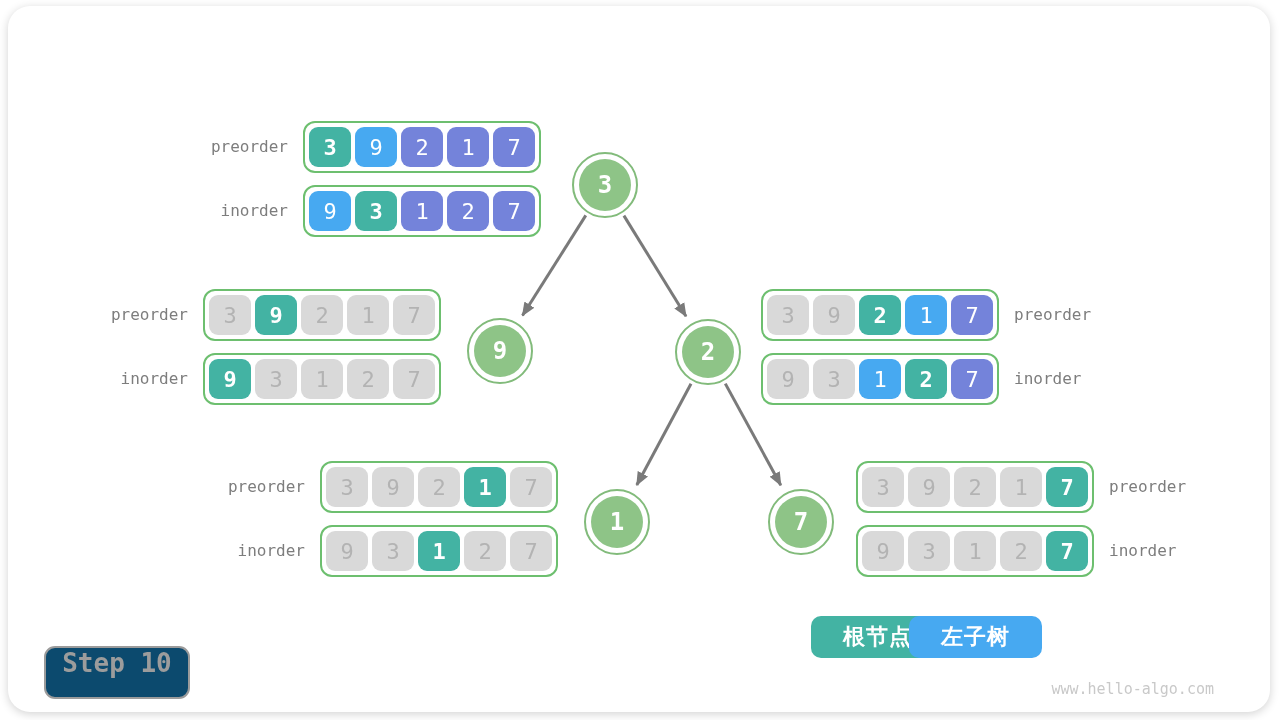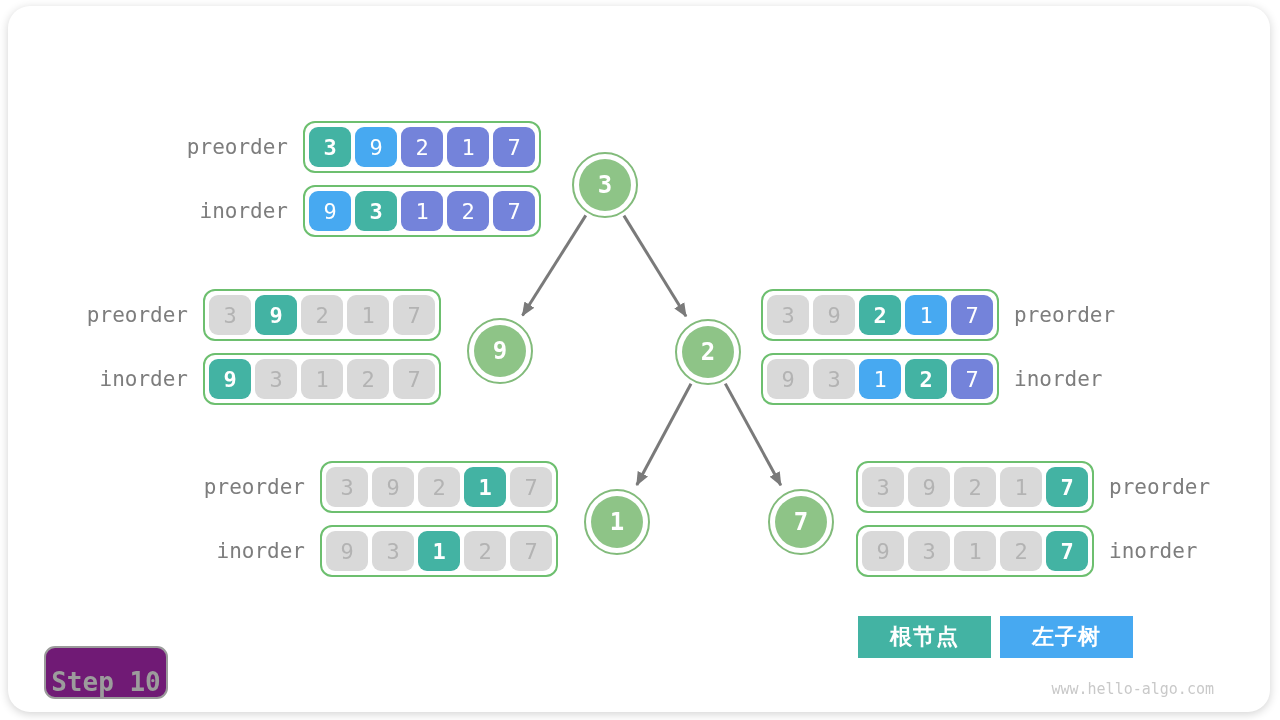--- a/index.html
+++ b/index.html
@@ -7,21 +7,21 @@
     position:absolute;left:8px;top:6px;width:1262px;height:706px;
     background:#ffffff;border-radius:22px;
     box-shadow:0 2px 10px rgba(0,0,0,0.18);
   }
   .layer{position:absolute;left:0;top:0;width:100%;height:100%;}
   svg.edges{position:absolute;left:0;top:0;pointer-events:none;}
   .block{position:absolute;}
   .trow{display:flex;align-items:center;height:52px;margin-bottom:12px;}
   .tlabel{
     font-family:"DejaVu Sans Mono","Liberation Mono",monospace;
-    font-size:21px;line-height:1;white-space:pre;
+    font-size:16px;line-height:1;white-space:pre;
   }
   .tlabel.left{width:140px;text-align:right;margin-right:15px;}
   .tlabel.right{margin-left:15px;text-align:left;}
   .tarray{
     display:flex;gap:4px;padding:4px;background:#fff;
     border:2px solid #6dbf6f;border-radius:12px;box-sizing:border-box;height:52px;
   }
   .cell{
     width:42px;height:40px;border-radius:9px;
     display:flex;align-items:center;justify-content:center;
@@ -34,29 +34,29 @@
     background:#ffffff;border:2px solid #82bb7b;
     display:flex;align-items:center;justify-content:center;box-sizing:content-box;
   }
   .node-in{
     width:52px;height:52px;border-radius:50%;
     display:flex;align-items:center;justify-content:center;
     color:#fff;font-family:"DejaVu Sans Mono","Liberation Sans",monospace;
     font-size:24px;font-weight:600;
   }
   .chip{
-    position:absolute;height:42px;border-radius:0;
+    position:absolute;height:42px;border-radius:10px;
     display:flex;align-items:center;justify-content:center;
     color:#fff;font-family:"Liberation Sans","DejaVu Sans",sans-serif;
-    font-size:22px;font-weight:700;letter-spacing:1px;margin-left:47px;
+    font-size:22px;font-weight:700;letter-spacing:1px;
   }
   .step-box{
-    position:absolute;left:36px;top:640px;width:124px;height:53px;
-    border:2px solid #9b9b9b;border-radius:11px;background:#701a75;
-    display:flex;align-items:flex-end;justify-content:center;box-sizing:border-box;
+    position:absolute;left:36px;top:640px;width:146px;height:53px;
+    border:2px solid #9b9b9b;border-radius:11px;background:#0c4a6e;
+    display:flex;align-items:flex-start;justify-content:center;box-sizing:border-box;
   }
   .step-box span{
     font-family:"DejaVu Sans Mono","Liberation Mono",monospace;
     font-size:26px;font-weight:700;color:#9c9c9c;white-space:pre;
   }
   .watermark{
     position:absolute;right:56px;top:674px;
     font-family:"DejaVu Sans Mono","Liberation Mono",monospace;
     font-size:15px;color:#c9c9c9;
   }
@@ -202,21 +202,21 @@
       </div>
       <div class="node" style="left: 576px; top: 483px; border-color: rgb(130, 187, 123);">
         <div class="node-in" style="background: rgb(142, 196, 135);">1</div>
       </div>
       <div class="node" style="left: 760px; top: 483px; border-color: rgb(130, 187, 123);">
         <div class="node-in" style="background: rgb(142, 196, 135);">7</div>
       </div>
     </div>
   <div class="layer" id="legend">
       <div class="chip" style="left: 803px; top: 610px; width: 133px; background: rgb(67, 179, 163);">根节点</div>
-      <div class="chip" style="left: 945px; top: 610px; width: 133px; background: rgb(71, 169, 241);">左子树</div>
+      <div class="chip" style="left: 901px; top: 610px; width: 133px; background: rgb(71, 169, 241);">左子树</div>
     </div>
 
   <div class="step-box">
     <span>Step 10</span>
   </div>
 
   <div class="watermark">www.hello-algo.com</div>
 
 </div>
 

